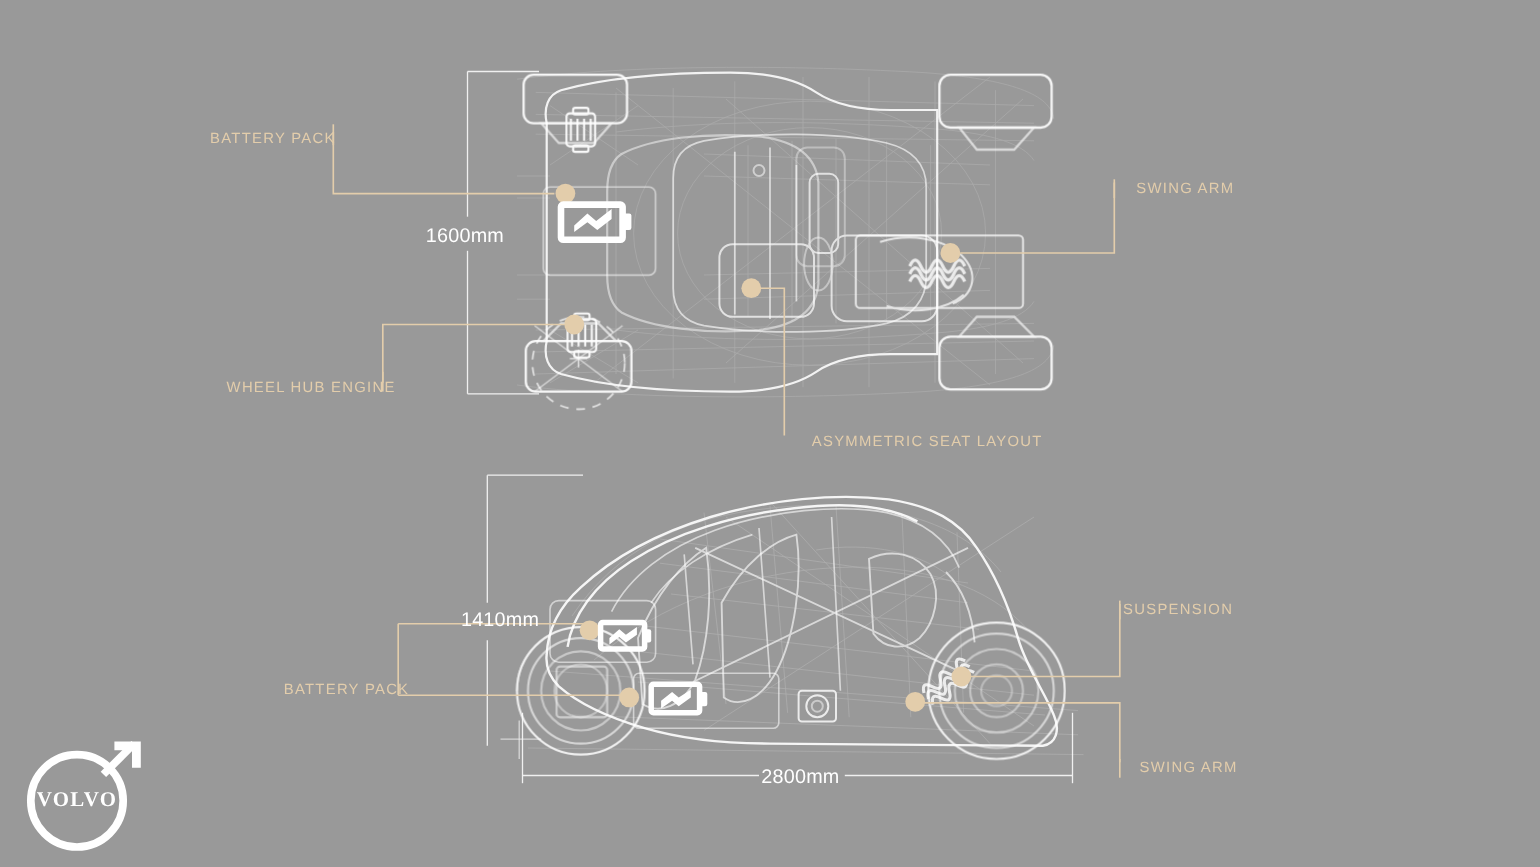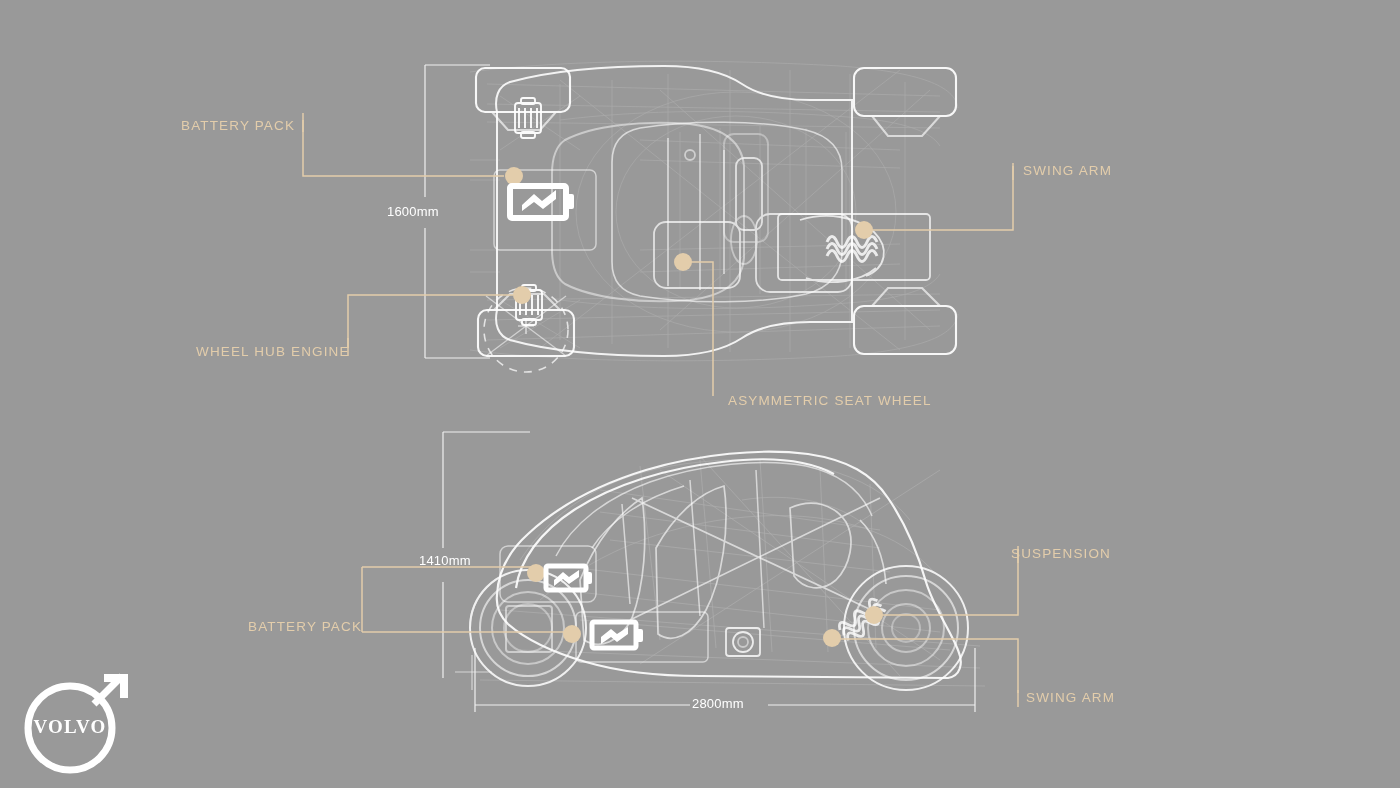--- a/index.html
+++ b/index.html
@@ -20,25 +20,26 @@
     overflow: visible;
   }
   .lbl {
     position: absolute;
     font-family: "Liberation Sans", sans-serif;
     font-size: 13.5px;
     letter-spacing: 1.15px;
     color: #e3cdab;
     white-space: nowrap;
     line-height: 1;
+    margin-left: 10px;
   }
   .dim {
     position: absolute;
     font-family: "Liberation Sans", sans-serif;
-    font-size: 13px;
+    font-size: 18px;
     letter-spacing: 0.2px;
     color: #ffffff;
     white-space: nowrap;
     line-height: 1;
   }
   #volvo-logo {
     position: absolute;
     left: 18px; top: 672px;
     width: 118px; height: 104px;
   }
@@ -313,21 +314,21 @@
       <path d="M601,637 L611,629 L617,634 L628,627 L628,634 L617,642 L611,637 L601,644 Z" fill="#ffffff"></path>
     </g>
   </svg>
 
   <div class="lbl" style="left:181px; top:119px;">BATTERY PACK</div>
 
   <div class="lbl" style="left:196px; top:345px;">WHEEL HUB ENGINE</div>
 
   <div class="lbl" style="left:1023px; top:164px;">SWING ARM</div>
 
-  <div class="lbl" style="left:728px; top:394px;">ASYMMETRIC SEAT WHEEL</div>
+  <div class="lbl" style="left:728px; top:394px;">ASYMMETRIC SEAT LAYOUT</div>
 
   <div class="lbl" style="left:248px; top:620px;">BATTERY PACK</div>
 
   <div class="lbl" style="left:1011px; top:547px;">SUSPENSION</div>
 
   <div class="lbl" style="left:1026px; top:691px;">SWING ARM</div>
 
   <div class="dim" style="left:387px; top:205px;">1600mm</div>
 
   <div class="dim" style="left:419px; top:554px;">1410mm</div>

